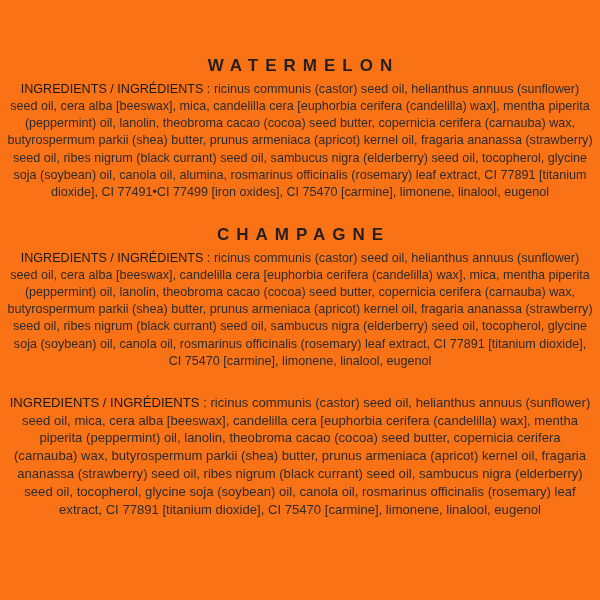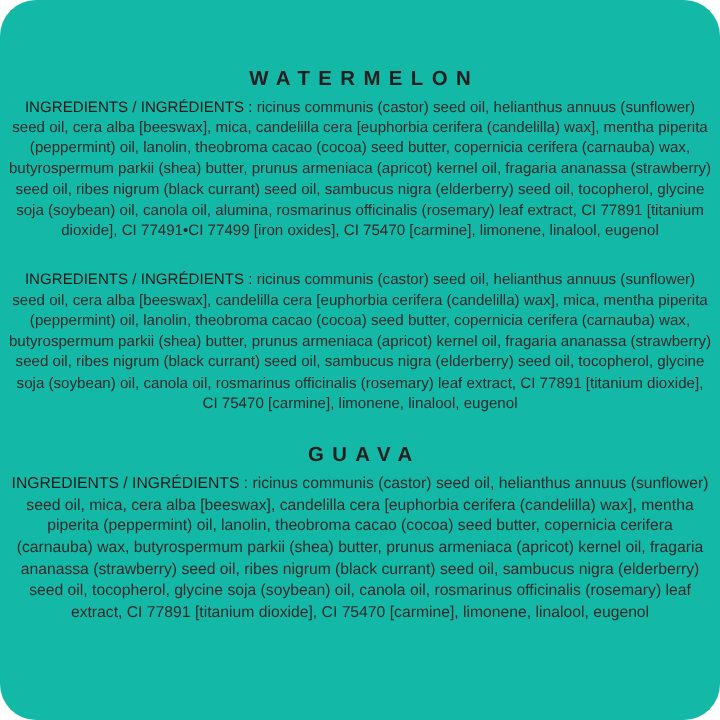--- a/index.html
+++ b/index.html
@@ -13,22 +13,21 @@
     overflow: hidden;
     font-family: "Liberation Sans", sans-serif;
     color: #2a2a2a;
     -webkit-font-smoothing: antialiased;
   }
   .label-sheet {
     box-sizing: border-box;
     width: 600px;
     height: 600px;
     padding: 56px 6px 10px 6px;
-    background: #14b8a6;
-    border-radius: 30px;
+    background: #f97316;
   }
   .flavor-section {
     margin: 0 auto 24px auto;
     text-align: center;
   }
   .flavor-title {
     font-size: 17px;
     font-weight: 700;
     letter-spacing: 7px;
     text-indent: 7px; 
@@ -57,21 +56,21 @@
 <body>
 
 <div class="label-sheet">
 
   <section class="flavor-section">
     <h2 class="flavor-title">WATERMELON</h2>
     <p class="ingredients-para"><span class="ingredients-label">INGREDIENTS / INGRÉDIENTS :</span> <span>ricinus communis (castor) seed oil, helianthus annuus (sunflower) seed oil, cera alba [beeswax], mica, candelilla cera [euphorbia cerifera (candelilla) wax], mentha piperita (peppermint) oil, lanolin, theobroma cacao (cocoa) seed butter, copernicia cerifera (carnauba) wax, butyrospermum parkii (shea) butter, prunus armeniaca (apricot) kernel oil, fragaria ananassa (strawberry) seed oil, ribes nigrum (black currant) seed oil, sambucus nigra (elderberry) seed oil, tocopherol, glycine soja (soybean) oil, canola oil, alumina, rosmarinus officinalis (rosemary) leaf extract, CI 77891 [titanium dioxide], CI 77491•CI 77499 [iron oxides], CI 75470 [carmine], limonene, linalool, eugenol</span></p>
   </section>
 
   <section class="flavor-section">
+    <h2 class="flavor-title">CHAMPAGNE</h2>
     <p class="ingredients-para"><span class="ingredients-label">INGREDIENTS / INGRÉDIENTS :</span> <span>ricinus communis (castor) seed oil, helianthus annuus (sunflower) seed oil, cera alba [beeswax], candelilla cera [euphorbia cerifera (candelilla) wax], mica, mentha piperita (peppermint) oil, lanolin, theobroma cacao (cocoa) seed butter, copernicia cerifera (carnauba) wax, butyrospermum parkii (shea) butter, prunus armeniaca (apricot) kernel oil, fragaria ananassa (strawberry) seed oil, ribes nigrum (black currant) seed oil, sambucus nigra (elderberry) seed oil, tocopherol, glycine soja (soybean) oil, canola oil, rosmarinus officinalis (rosemary) leaf extract, CI 77891 [titanium dioxide], CI 75470 [carmine], limonene, linalool, eugenol</span></p>
   </section>
 
   <section class="flavor-section size-lg">
-    <h2 class="flavor-title">GUAVA</h2>
     <p class="ingredients-para"><span class="ingredients-label">INGREDIENTS / INGRÉDIENTS :</span> <span>ricinus communis (castor) seed oil, helianthus annuus (sunflower) seed oil, mica, cera alba [beeswax], candelilla cera [euphorbia cerifera (candelilla) wax], mentha piperita (peppermint) oil, lanolin, theobroma cacao (cocoa) seed butter, copernicia cerifera (carnauba) wax, butyrospermum parkii (shea) butter, prunus armeniaca (apricot) kernel oil, fragaria ananassa (strawberry) seed oil, ribes nigrum (black currant) seed oil, sambucus nigra (elderberry) seed oil, tocopherol, glycine soja (soybean) oil, canola oil, rosmarinus officinalis (rosemary) leaf extract, CI 77891 [titanium dioxide], CI 75470 [carmine], limonene, linalool, eugenol</span></p>
   </section>
 
 </div>
 
 </body></html>

